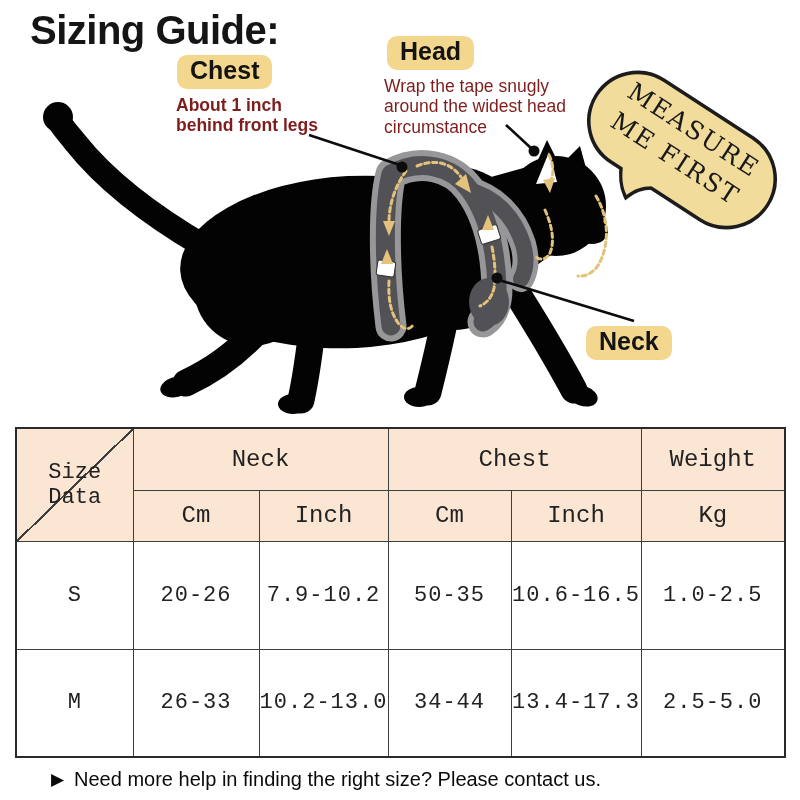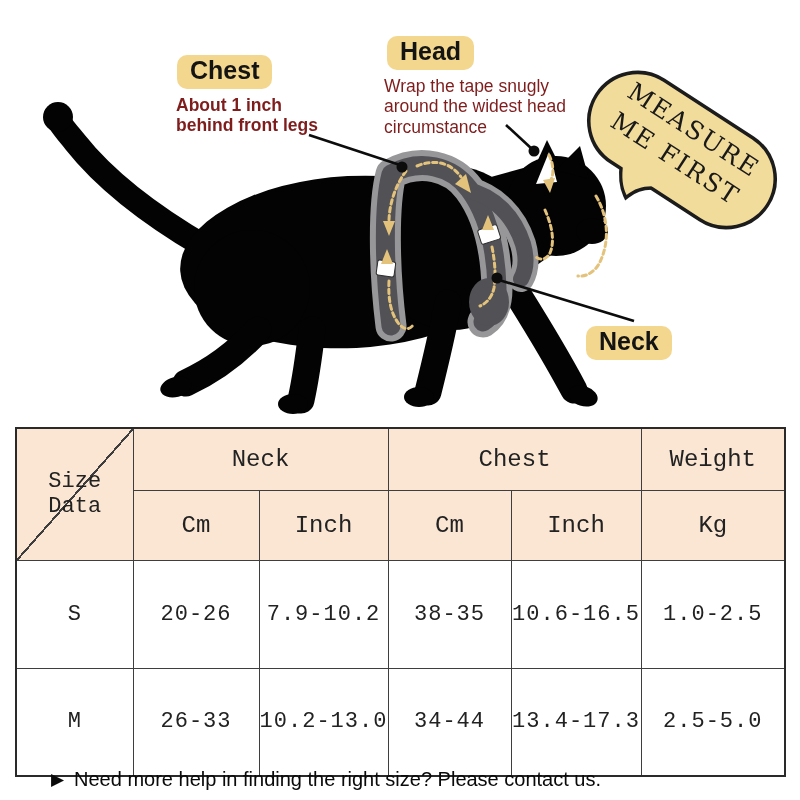--- a/index.html
+++ b/index.html
@@ -20,21 +20,21 @@
   .desc-chest{left:176px;top:95px;width:168px;font-weight:bold;}
   .desc-head{left:384px;top:76px;width:192px;}
   .desc-neck{left:587px;top:366px;width:180px;}
   .bubble-text{position:absolute;left:598px;top:110px;width:168px;height:76px;
        transform:rotate(33deg);text-align:center;
        font-family:"DejaVu Serif",serif;font-size:25px;line-height:1.35;letter-spacing:2px;color:#191919;}
   table.size{position:absolute;left:15px;top:427px;width:769px;border-collapse:collapse;table-layout:fixed;
        font-family:"Liberation Mono","DejaVu Sans Mono",monospace;color:#222;}
   table.size td{border:1.5px solid #3e3e3e;text-align:center;vertical-align:middle;padding:0;}
   table.size{border:2.5px solid #2a2a2a;}
-  tr.hdr1{height:62px;} tr.hdr2{height:70px;} tr.datarow{height:108px;}
+  tr.hdr1{height:62px;} tr.hdr2{height:51px;} tr.datarow{height:108px;}
   td.hcell{background:var(--header-bg);font-size:24px;}
   td.corner{background:
       linear-gradient(to bottom right, rgba(0,0,0,0) calc(50% - 1px), #3e3e3e calc(50% - 1px), #3e3e3e calc(50% + 1px), rgba(0,0,0,0) calc(50% + 1px)),
       var(--header-bg);
       font-size:22px;}
   td.dcell{background:#fff;font-size:22px;letter-spacing:1px;}
   .footer{position:absolute;left:0;top:768px;width:652px;text-align:center;font-size:20px;color:#0a0a0a;}
   .footer .b{margin-right:10px;font-size:17px;position:relative;top:-1px;}
   
   .cat-fill{fill:#030303;}
@@ -111,20 +111,21 @@
     </g>
 
     <g transform="rotate(33 682 150)">
       <path class="bubble-stroke" stroke-width="7" d="M 640,193 C 646,206 652,213 660,218 C 664,206 672,198 684,193 Z"></path>
       <rect class="bubble-stroke" stroke-width="7" x="582" y="103" width="200" height="94" rx="47"></rect>
       <path class="bubble-fill" d="M 640,193 C 646,206 652,213 660,218 C 664,206 672,198 684,193 Z"></path>
       <rect class="bubble-fill" x="582" y="103" width="200" height="94" rx="47"></rect>
     </g>
   </svg>
 
+  <div class="title">Sizing Guide:</div>
 
   <span class="tag tag-chest">Chest</span>
   <div class="desc desc-chest">About 1 inch behind front legs</div>
 
   <span class="tag tag-head">Head</span>
   <div class="desc desc-head">Wrap the tape snugly around the widest head circumstance</div>
 
   <span class="tag tag-neck">Neck</span>
 
   <div class="bubble-text">MEASURE ME FIRST</div>
@@ -149,21 +150,21 @@
         <td class="hcell">Cm</td>
         <td class="hcell">Inch</td>
         <td class="hcell">Cm</td>
         <td class="hcell">Inch</td>
         <td class="hcell">Kg</td>
       </tr>
       <tr class="datarow">
         <td class="dcell">S</td>
         <td class="dcell">20-26</td>
         <td class="dcell">7.9-10.2</td>
-        <td class="dcell">38-35</td>
+        <td class="dcell">50-35</td>
         <td class="dcell">10.6-16.5</td>
         <td class="dcell">1.0-2.5</td>
       </tr>
       <tr class="datarow">
         <td class="dcell">M</td>
         <td class="dcell">26-33</td>
         <td class="dcell">10.2-13.0</td>
         <td class="dcell">34-44</td>
         <td class="dcell">13.4-17.3</td>
         <td class="dcell">2.5-5.0</td>

